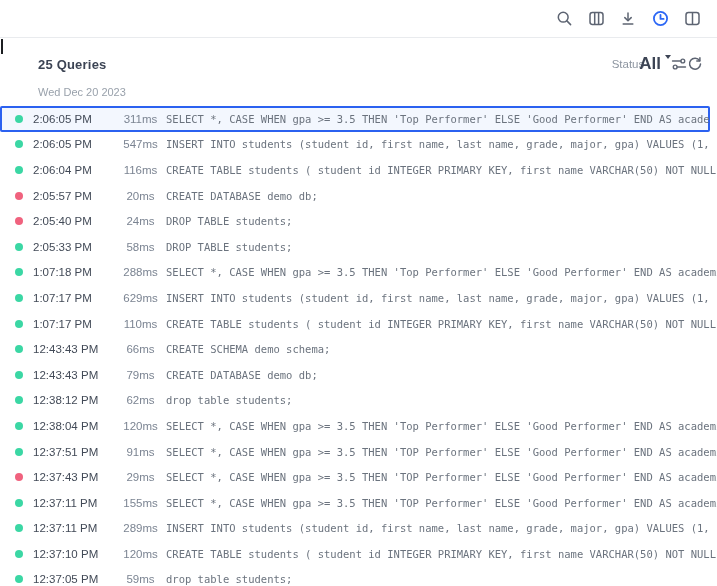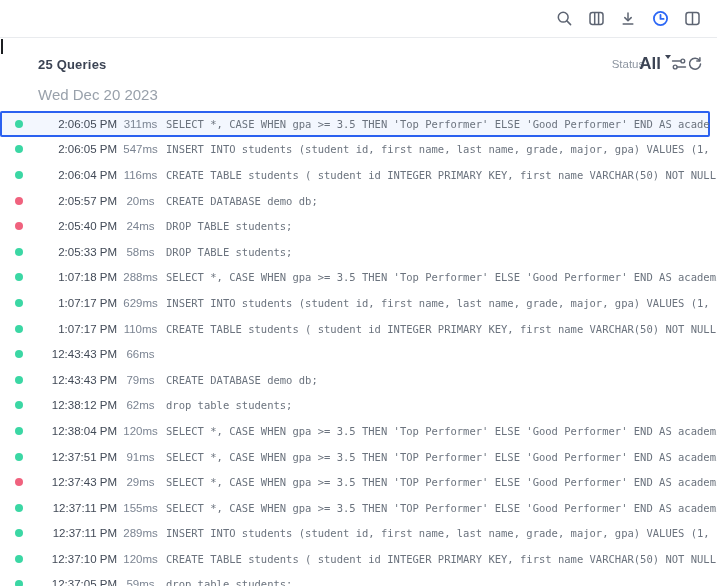--- a/index.html
+++ b/index.html
@@ -21,29 +21,29 @@
                   padding:16px 14px 0 38px; }
   .panel-title { font-size:13px; font-weight:700; color:#3c4454; letter-spacing:.2px; }
   .header-right { display:flex; align-items:center; }
   .status-label { font-size:11.5px; color:#8d95a0; }
   .status-select { display:flex; align-items:flex-start; gap:4px; font-size:17px;
                    color:#3c4454; font-weight:600; cursor:pointer; margin-left:-5px; }
   .tri-down { width:0; height:0; border-left:3.5px solid transparent;
               border-right:3.5px solid transparent; border-top:4.5px solid #3c4454; margin-top:1px; }
   .hdr-icon { width:16px; height:16px; display:flex; align-items:center; justify-content:center; cursor:pointer; }
 
-  .date-header { padding:12px 0 0 38px; font-size:15px; color:#99a1ab; }
+  .date-header { padding:12px 0 0 38px; font-size:11px; color:#99a1ab; }
 
   
   .query-list { margin-top:8px; }
   .row { display:flex; align-items:center; height:25.6px; cursor:pointer; }
   .row.selected { background:#f3f7fe; box-shadow:inset 0 0 0 2px #2b61f0; border-radius:2px;
                   margin-right:7px; }
   .dot { width:8px; height:8px; border-radius:50%; margin-left:15px; flex:none; }
-  .time { margin-left:10px; width:84px; flex:none; font-size:11.5px; color:#424a57;text-align:right; }
+  .time { margin-left:10px; width:84px; flex:none; font-size:11.5px; color:#424a57; }
   .dur  { width:47px; flex:none; font-size:11.5px; color:#7b8492;text-align:center; }
   .sql  { flex:1; font-family:"DejaVu Sans Mono","Liberation Mono",monospace;
           font-size:10.5px; color:#6b737e; white-space:pre; overflow:hidden;
           margin-left:2px; }
 </style>
 </head>
 <body>
 
 <div class="app">
 
@@ -172,20 +172,21 @@
     <span class="dot" style="background: rgb(59, 215, 164);"></span>
     <span class="time">1:07:17 PM</span>
     <span class="dur">110ms</span>
     <span class="sql">CREATE TABLE students ( student_id INTEGER PRIMARY KEY, first_name VARCHAR(50) NOT NULL, last…</span>
   </div>
 
   <div class="row">
     <span class="dot" style="background: rgb(59, 215, 164);"></span>
     <span class="time">12:43:43 PM</span>
     <span class="dur">66ms</span>
+    <span class="sql">CREATE SCHEMA demo_schema;</span>
   </div>
 
   <div class="row">
     <span class="dot" style="background: rgb(59, 215, 164);"></span>
     <span class="time">12:43:43 PM</span>
     <span class="dur">79ms</span>
     <span class="sql">CREATE DATABASE demo_db;</span>
   </div>
 
   <div class="row">

